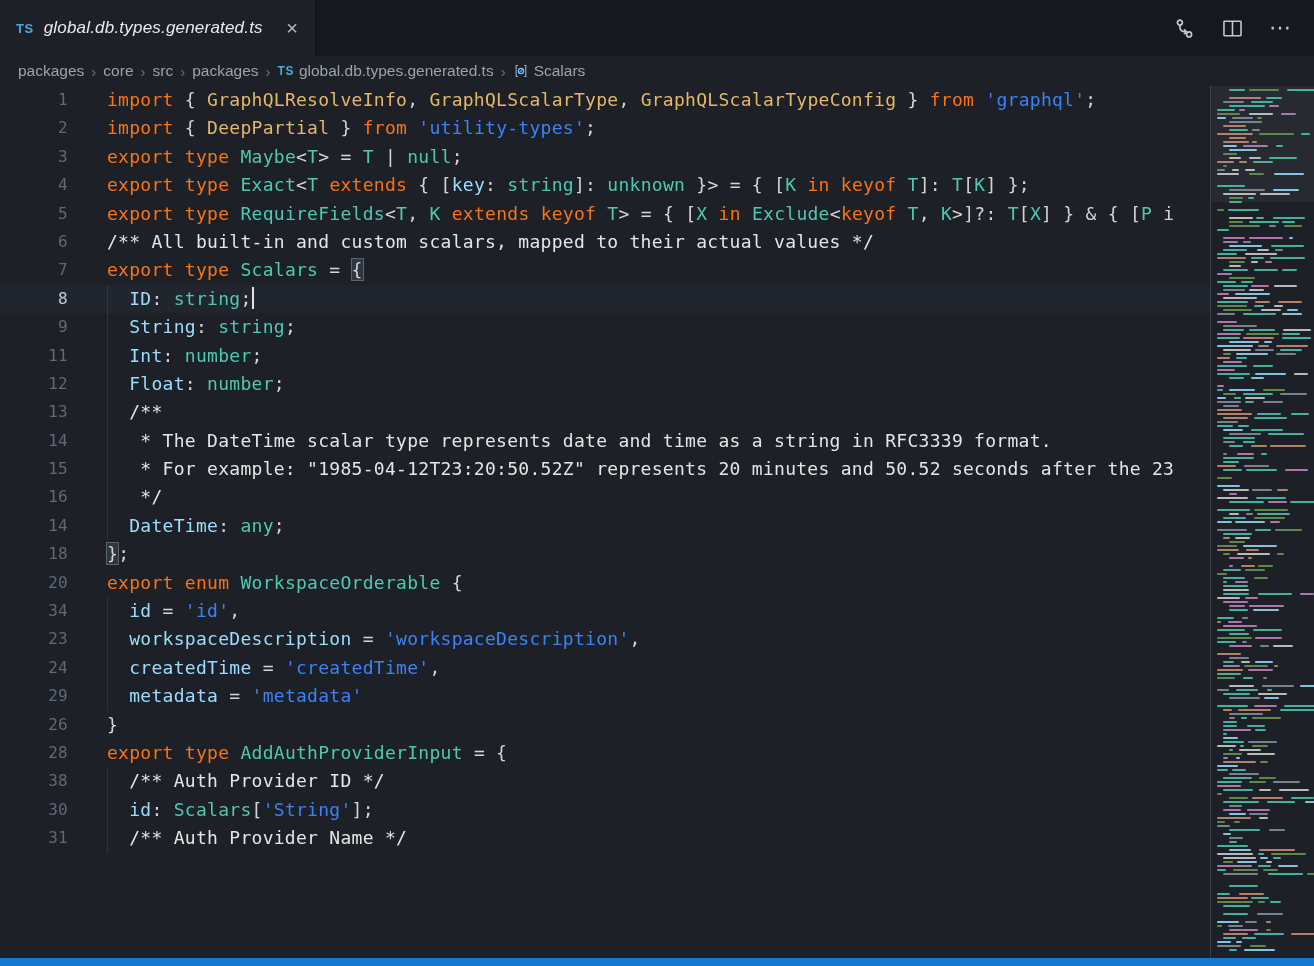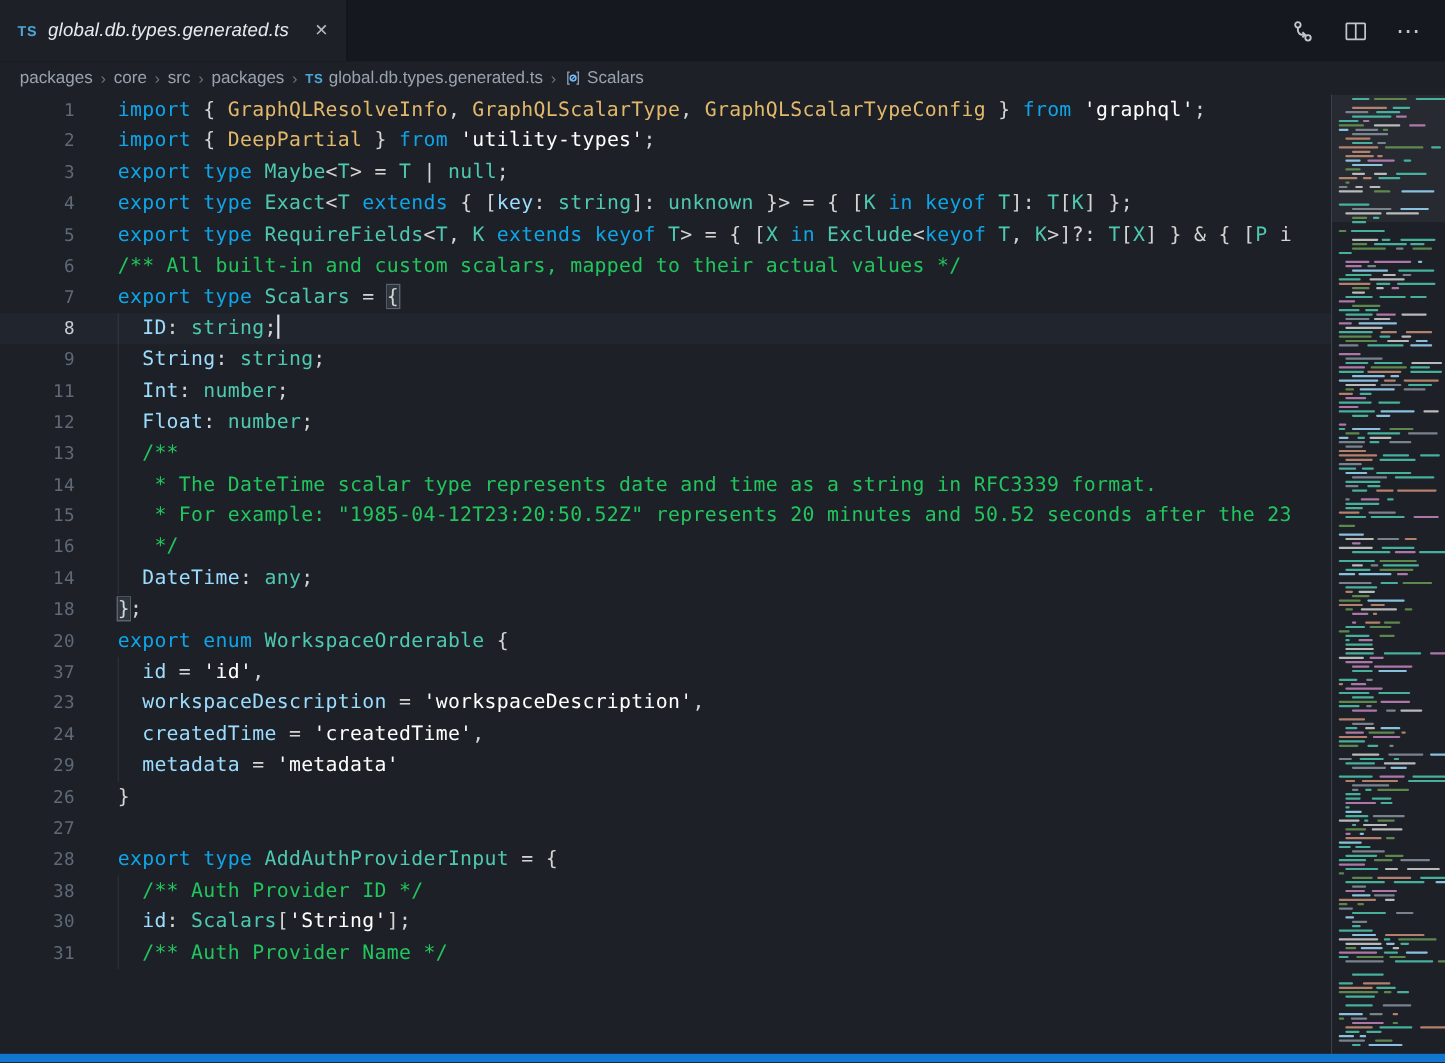--- a/index.html
+++ b/index.html
@@ -25,26 +25,26 @@
   
   .editor{position:absolute;top:86px;left:0;right:0;bottom:8px;background:#1d2127}
   .code-area{position:absolute;top:0;left:0;width:1210px;height:100%;overflow:hidden;
              font-family:"DejaVu Sans Mono",monospace;font-size:18px;letter-spacing:0.28px;line-height:28.4px}
   .line{display:flex;height:28.4px;white-space:pre;cursor:text}
   .line.active{background:rgba(120,140,170,0.05)}
   .line.active .gutter{color:#c6cdd6}
   .gutter{flex:0 0 68px;text-align:right;color:#5f6977;font-size:16px;user-select:none;cursor:pointer}
   .content{margin-left:39px;position:relative;flex:1 1 auto;color:#d4d4d4}
   .content.guided::before{content:"";position:absolute;left:0;top:0;bottom:0;border-left:1px solid rgba(200,210,225,0.10)}
-  .tk-kw{color:#0ea5e9}
+  .tk-kw{color:#f97316}
   .tk-im{color:#e2b86b}
   .tk-ty{color:#4ec9b0}
   .tk-pr{color:#9cdcfe}
-  .tk-st{color:#ffffff}
-  .tk-co{color:#22c55e}
+  .tk-st{color:#3b82f6}
+  .tk-co{color:#e5e5e5}
   .tk-pl{color:#d4d4d4}
   .tk-bh{position:relative;background:rgba(110,130,150,0.22);box-shadow:0 0 0 1px rgba(170,180,190,0.45)}
   .tk-cur{display:inline-block;width:2px;height:22px;background:#dfe3e8;vertical-align:middle;transform:translateY(-2px)}
 
   
   .minimap{position:absolute;top:0;right:0;width:104px;height:100%;border-left:1px solid rgba(170,180,195,0.22);padding:3px 0 0 5px;overflow:hidden;cursor:pointer}
   .mm-row{height:2px;margin-bottom:2px;position:relative}
   .mm-seg{position:absolute;top:0;height:2px;border-radius:1px;opacity:0.85}
   .mm-slider{position:absolute;top:0;left:0;right:0;height:116px;background:rgba(200,210,220,0.06)}
 
@@ -130,26 +130,25 @@
         <div class="line"><span class="gutter">9</span><span class="content guided"><span class="tk-pl">  </span><span class="tk-pr">String</span><span class="tk-pl">: </span><span class="tk-ty">string</span><span class="tk-pl">;</span></span></div>
         <div class="line"><span class="gutter">11</span><span class="content guided"><span class="tk-pl">  </span><span class="tk-pr">Int</span><span class="tk-pl">: </span><span class="tk-ty">number</span><span class="tk-pl">;</span></span></div>
         <div class="line"><span class="gutter">12</span><span class="content guided"><span class="tk-pl">  </span><span class="tk-pr">Float</span><span class="tk-pl">: </span><span class="tk-ty">number</span><span class="tk-pl">;</span></span></div>
         <div class="line"><span class="gutter">13</span><span class="content guided"><span class="tk-pl">  </span><span class="tk-co">/**</span></span></div>
         <div class="line"><span class="gutter">14</span><span class="content guided"><span class="tk-pl">  </span><span class="tk-co"> * The DateTime scalar type represents date and time as a string in RFC3339 format.</span></span></div>
         <div class="line"><span class="gutter">15</span><span class="content guided"><span class="tk-pl">  </span><span class="tk-co"> * For example: "1985-04-12T23:20:50.52Z" represents 20 minutes and 50.52 seconds after the 23</span></span></div>
         <div class="line"><span class="gutter">16</span><span class="content guided"><span class="tk-pl">  </span><span class="tk-co"> */</span></span></div>
         <div class="line"><span class="gutter">14</span><span class="content guided"><span class="tk-pl">  </span><span class="tk-pr">DateTime</span><span class="tk-pl">: </span><span class="tk-ty">any</span><span class="tk-pl">;</span></span></div>
         <div class="line"><span class="gutter">18</span><span class="content"><span class="tk-bh">}</span><span class="tk-pl">;</span></span></div>
         <div class="line"><span class="gutter">20</span><span class="content"><span class="tk-kw">export</span><span class="tk-pl"> </span><span class="tk-kw">enum</span><span class="tk-pl"> </span><span class="tk-ty">WorkspaceOrderable</span><span class="tk-pl"> {</span></span></div>
-        <div class="line"><span class="gutter">37</span><span class="content guided"><span class="tk-pl">  </span><span class="tk-pr">id</span><span class="tk-pl"> = </span><span class="tk-st">'id'</span><span class="tk-pl">,</span></span></div>
+        <div class="line"><span class="gutter">34</span><span class="content guided"><span class="tk-pl">  </span><span class="tk-pr">id</span><span class="tk-pl"> = </span><span class="tk-st">'id'</span><span class="tk-pl">,</span></span></div>
         <div class="line"><span class="gutter">23</span><span class="content guided"><span class="tk-pl">  </span><span class="tk-pr">workspaceDescription</span><span class="tk-pl"> = </span><span class="tk-st">'workspaceDescription'</span><span class="tk-pl">,</span></span></div>
         <div class="line"><span class="gutter">24</span><span class="content guided"><span class="tk-pl">  </span><span class="tk-pr">createdTime</span><span class="tk-pl"> = </span><span class="tk-st">'createdTime'</span><span class="tk-pl">,</span></span></div>
         <div class="line"><span class="gutter">29</span><span class="content guided"><span class="tk-pl">  </span><span class="tk-pr">metadata</span><span class="tk-pl"> = </span><span class="tk-st">'metadata'</span></span></div>
         <div class="line"><span class="gutter">26</span><span class="content"><span class="tk-pl">}</span></span></div>
-        <div class="line"><span class="gutter">27</span><span class="content"></span></div>
         <div class="line"><span class="gutter">28</span><span class="content"><span class="tk-kw">export</span><span class="tk-pl"> </span><span class="tk-kw">type</span><span class="tk-pl"> </span><span class="tk-ty">AddAuthProviderInput</span><span class="tk-pl"> = {</span></span></div>
         <div class="line"><span class="gutter">38</span><span class="content guided"><span class="tk-pl">  </span><span class="tk-co">/** Auth Provider ID */</span></span></div>
         <div class="line"><span class="gutter">30</span><span class="content guided"><span class="tk-pl">  </span><span class="tk-pr">id</span><span class="tk-pl">: </span><span class="tk-ty">Scalars</span><span class="tk-pl">[</span><span class="tk-st">'String'</span><span class="tk-pl">];</span></span></div>
         <div class="line"><span class="gutter">31</span><span class="content guided"><span class="tk-pl">  </span><span class="tk-co">/** Auth Provider Name */</span></span></div>
       </div>
     <div class="minimap" id="minimap">
       <div class="mm-slider"></div>
     <div class="mm-row">
           <span class="mm-seg" style="left: 13px; width: 15.842px; background: rgb(78, 201, 176);"></span>
           <span class="mm-seg" style="left: 33.2749px; width: 29.9017px; background: rgb(106, 153, 85);"></span>

